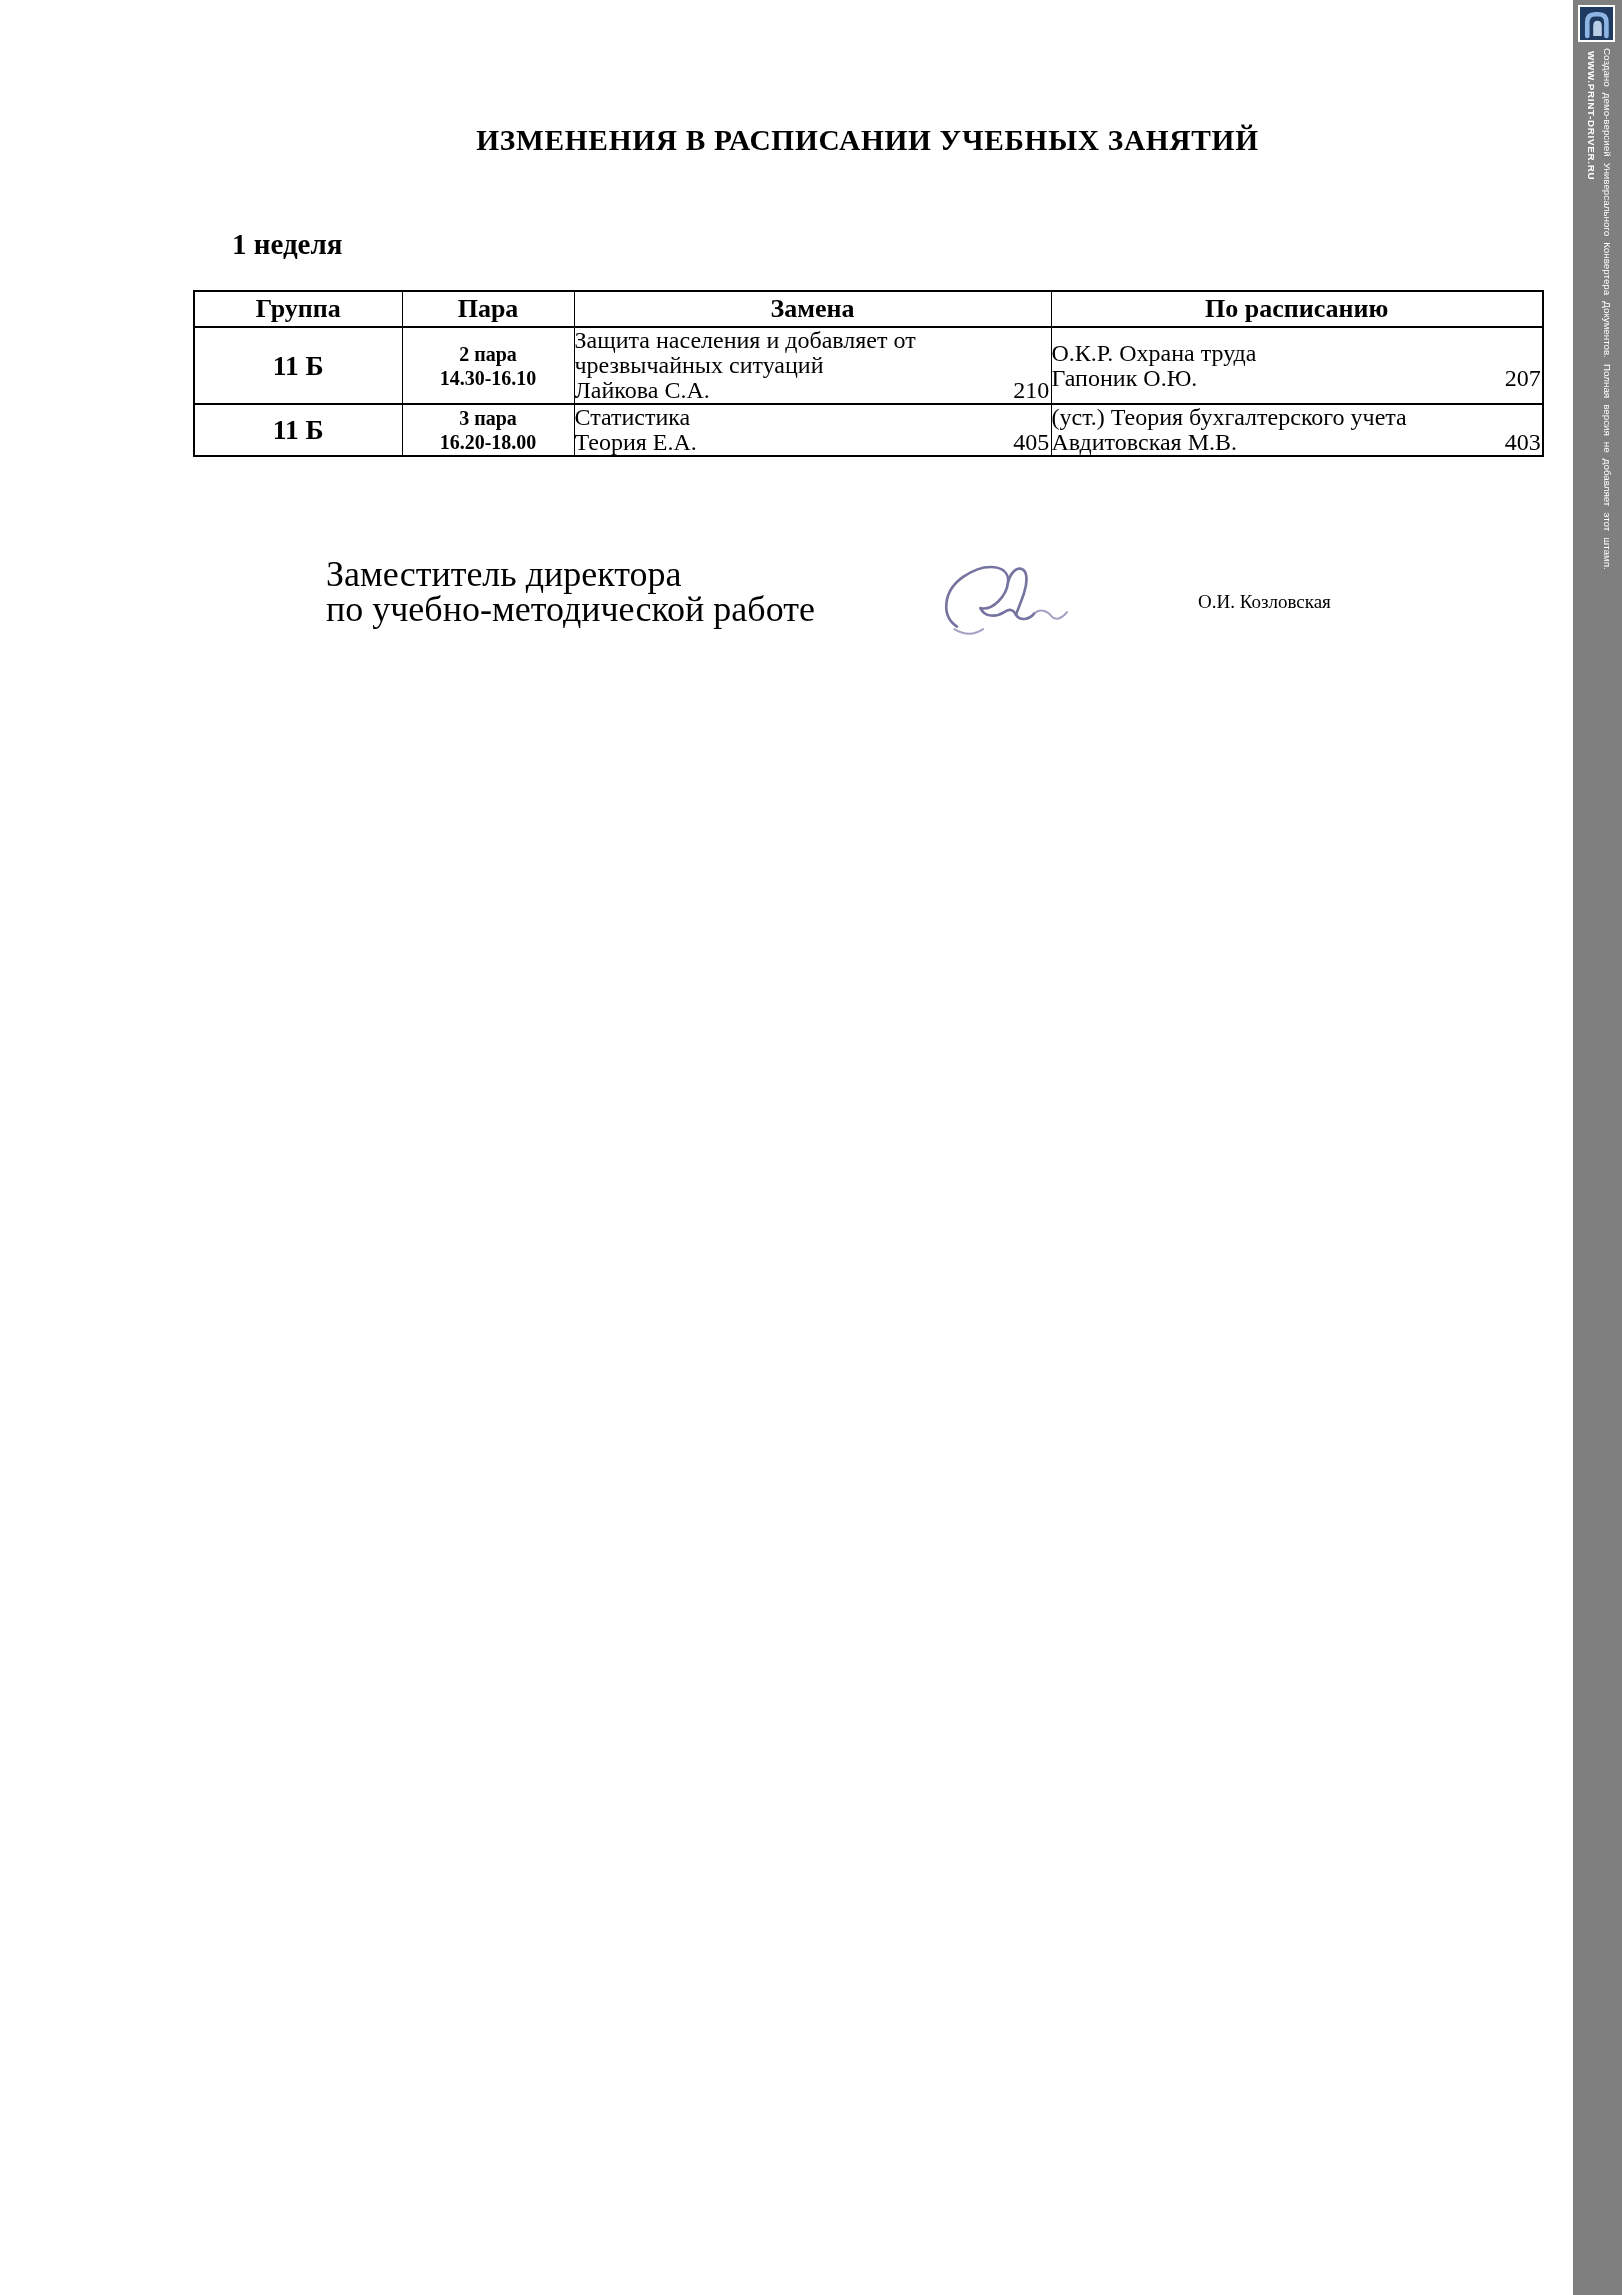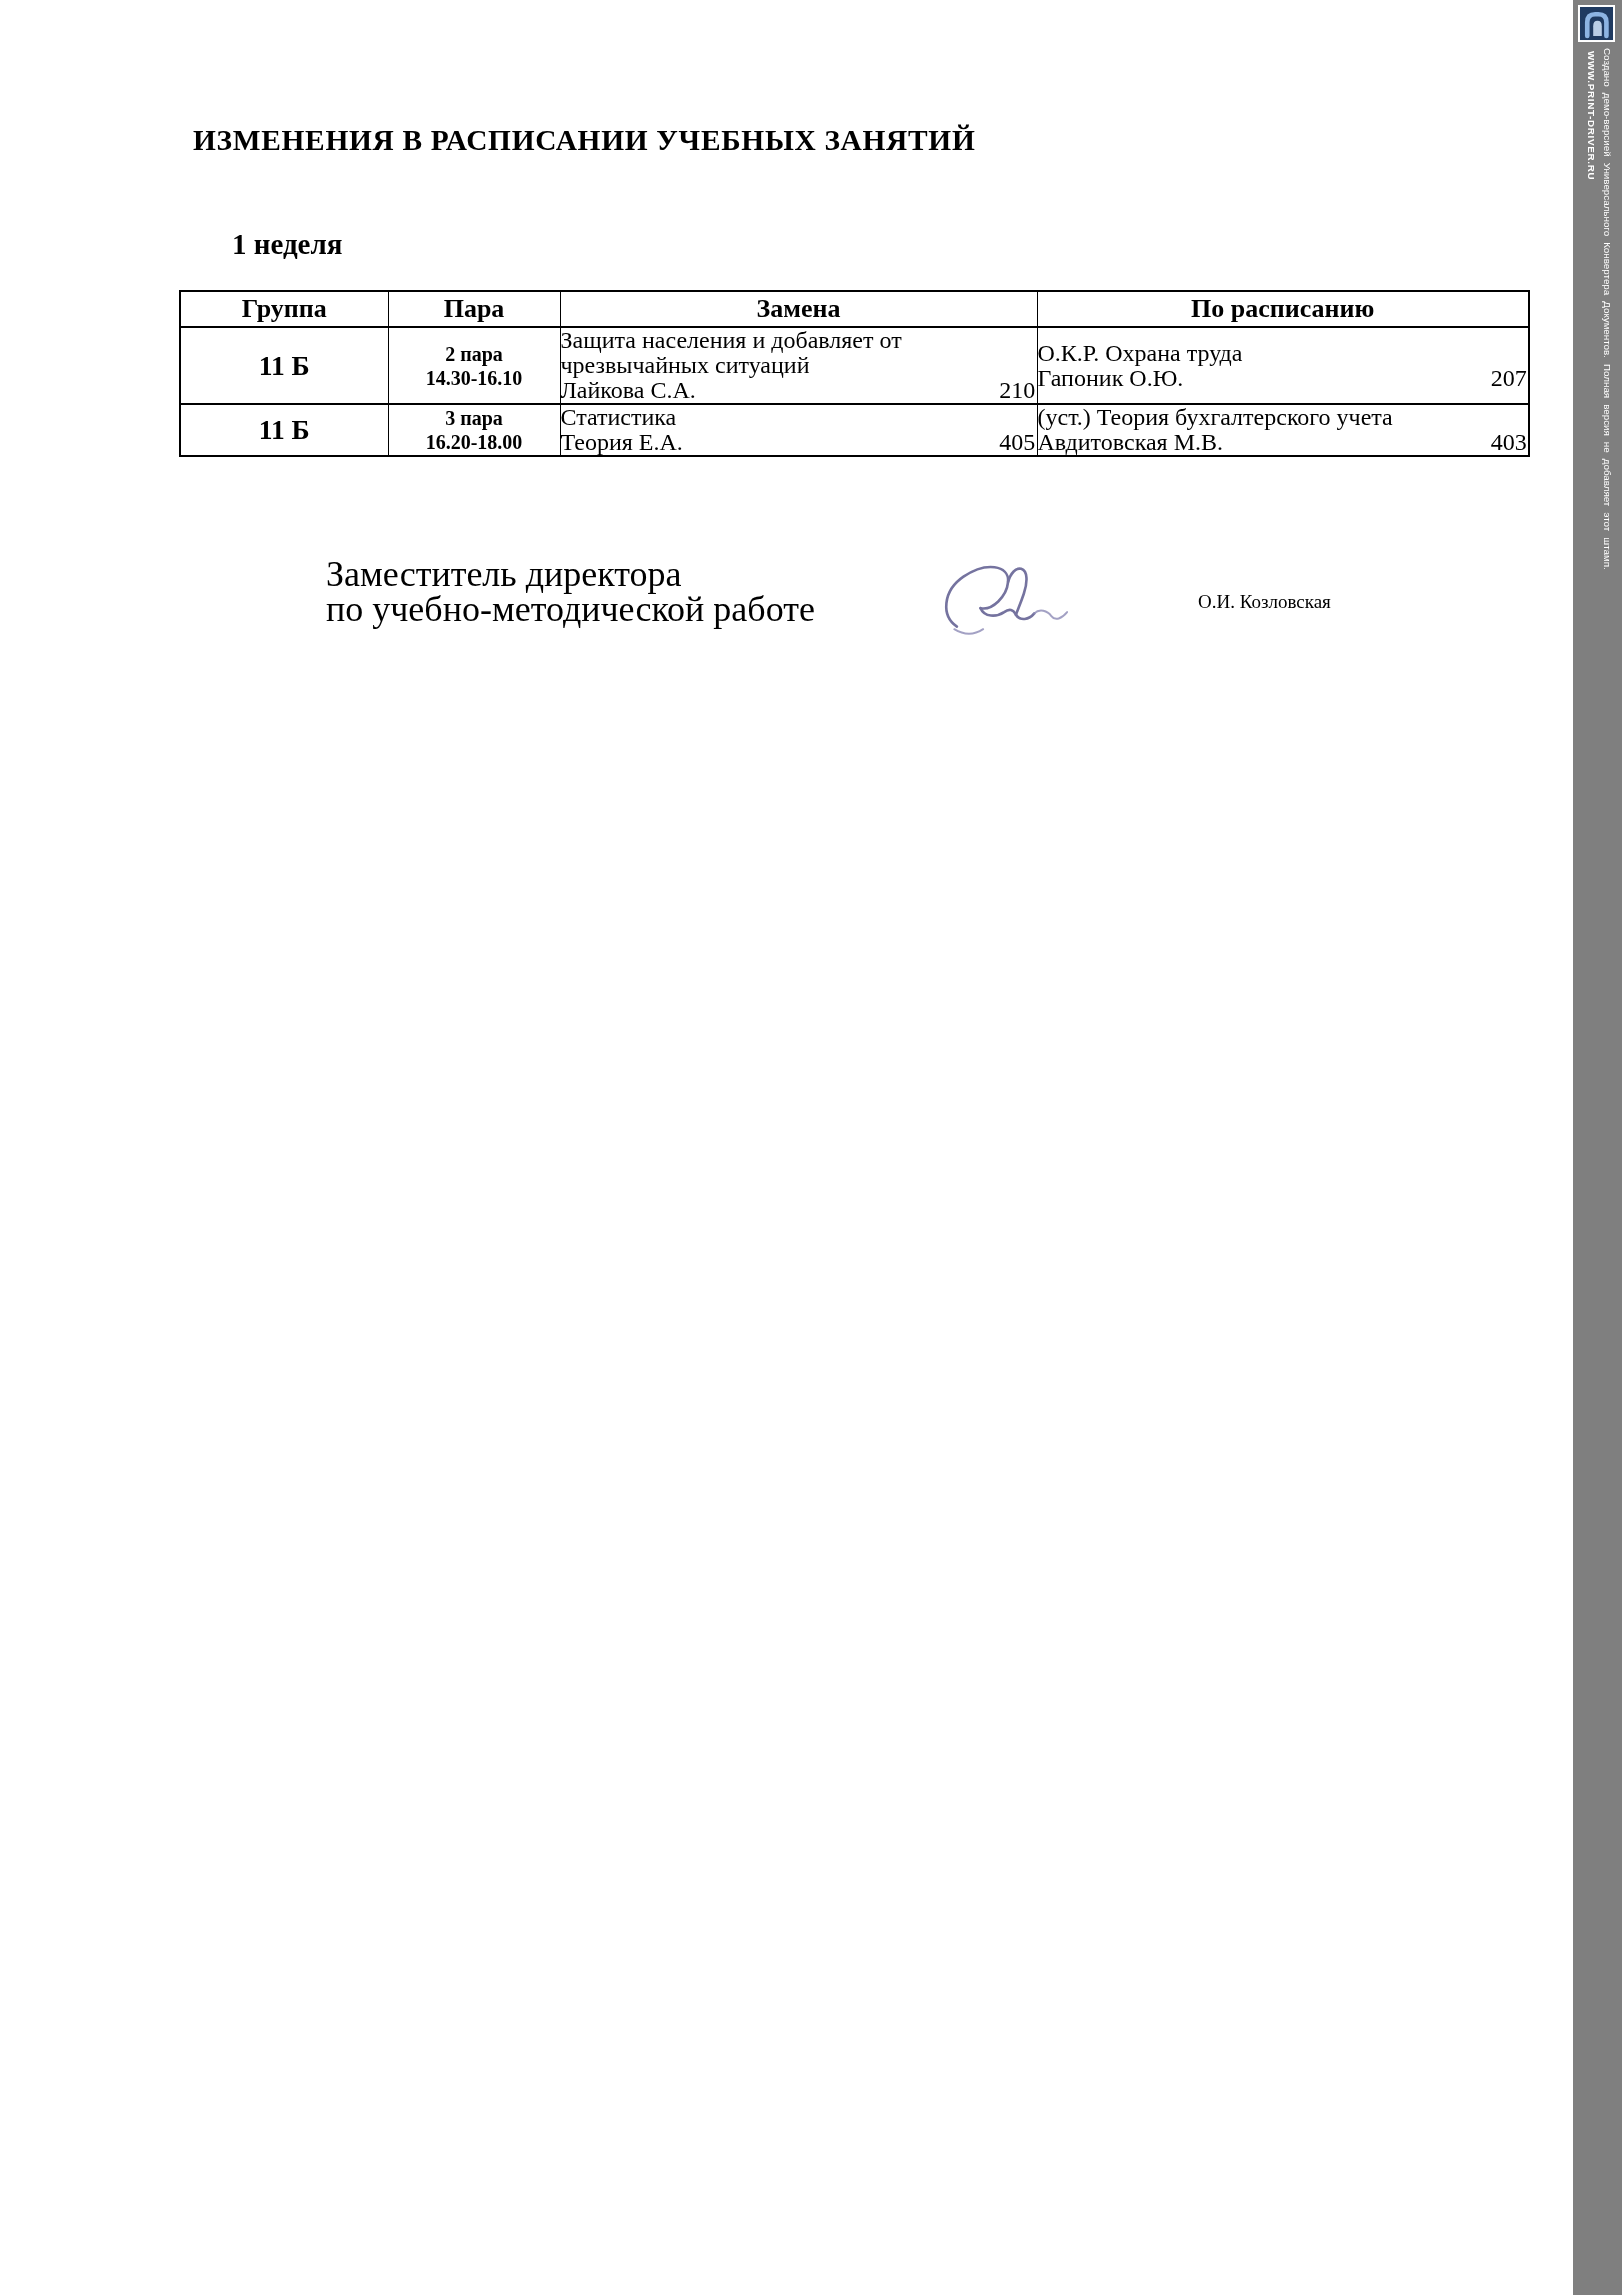--- a/index.html
+++ b/index.html
@@ -8,37 +8,37 @@
     width:1623px; height:2295px;
     background:#ffffff;
     font-family:"Liberation Serif", serif;
     color:#000;
     overflow:hidden;
   }
 
   
   .doc-title {
     position:absolute; left:193px; top:124px; width:1349px;
-    text-align:left;
+    text-align:center;
     font-weight:bold; font-size:29.4px; line-height:1.15;
     letter-spacing:0.7px;
     margin:0;
   }
   .week-label {
     position:absolute; left:232px; top:228px;
     font-weight:bold; font-size:29px; white-space:nowrap;
   }
   .date-label {
     position:absolute; left:193px; top:228px; width:1349px;
     text-align:center; font-weight:bold; font-size:29px;
   }
 
   
   table.schedule {
-    position:absolute; left:179px; top:290px;
+    position:absolute; left:193px; top:290px;
     width:1349px;
     border-collapse:collapse; table-layout:fixed;
     border:2.6px solid #000;
     font-size:24px;
     padding-left:19px;
   }
   table.schedule th, table.schedule td {
     border:1.3px solid #000;
     padding:0;
   }

